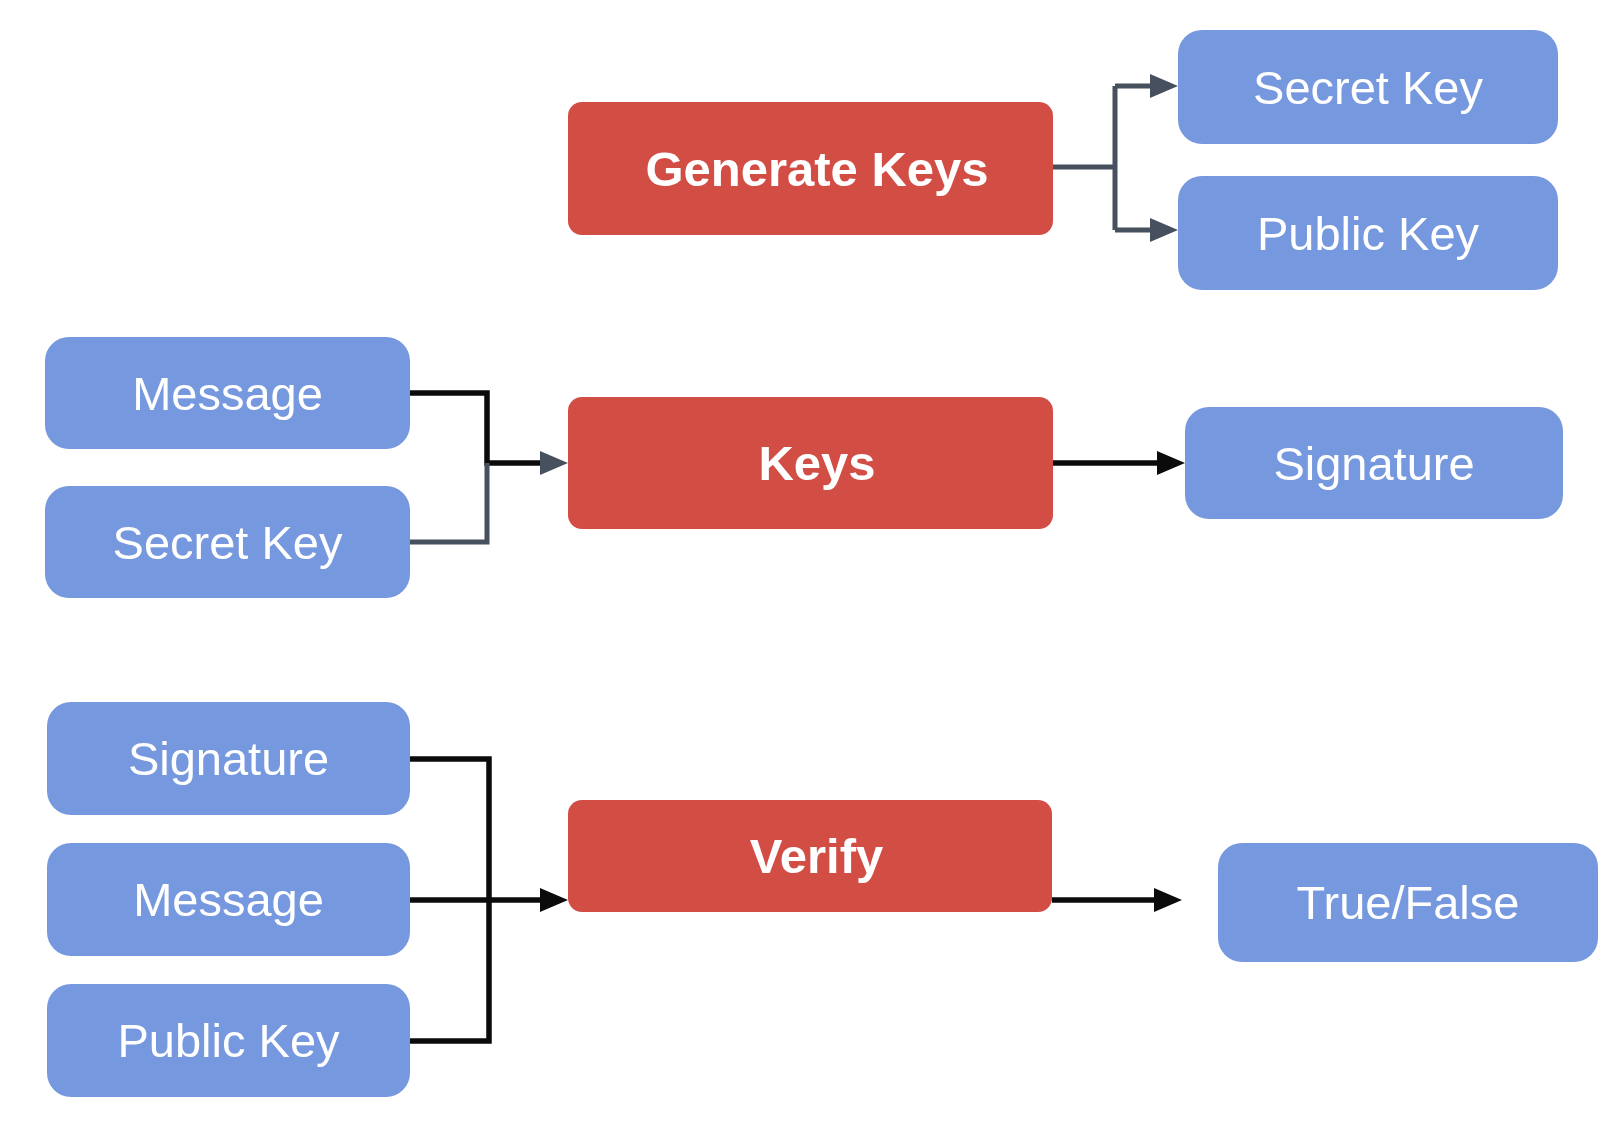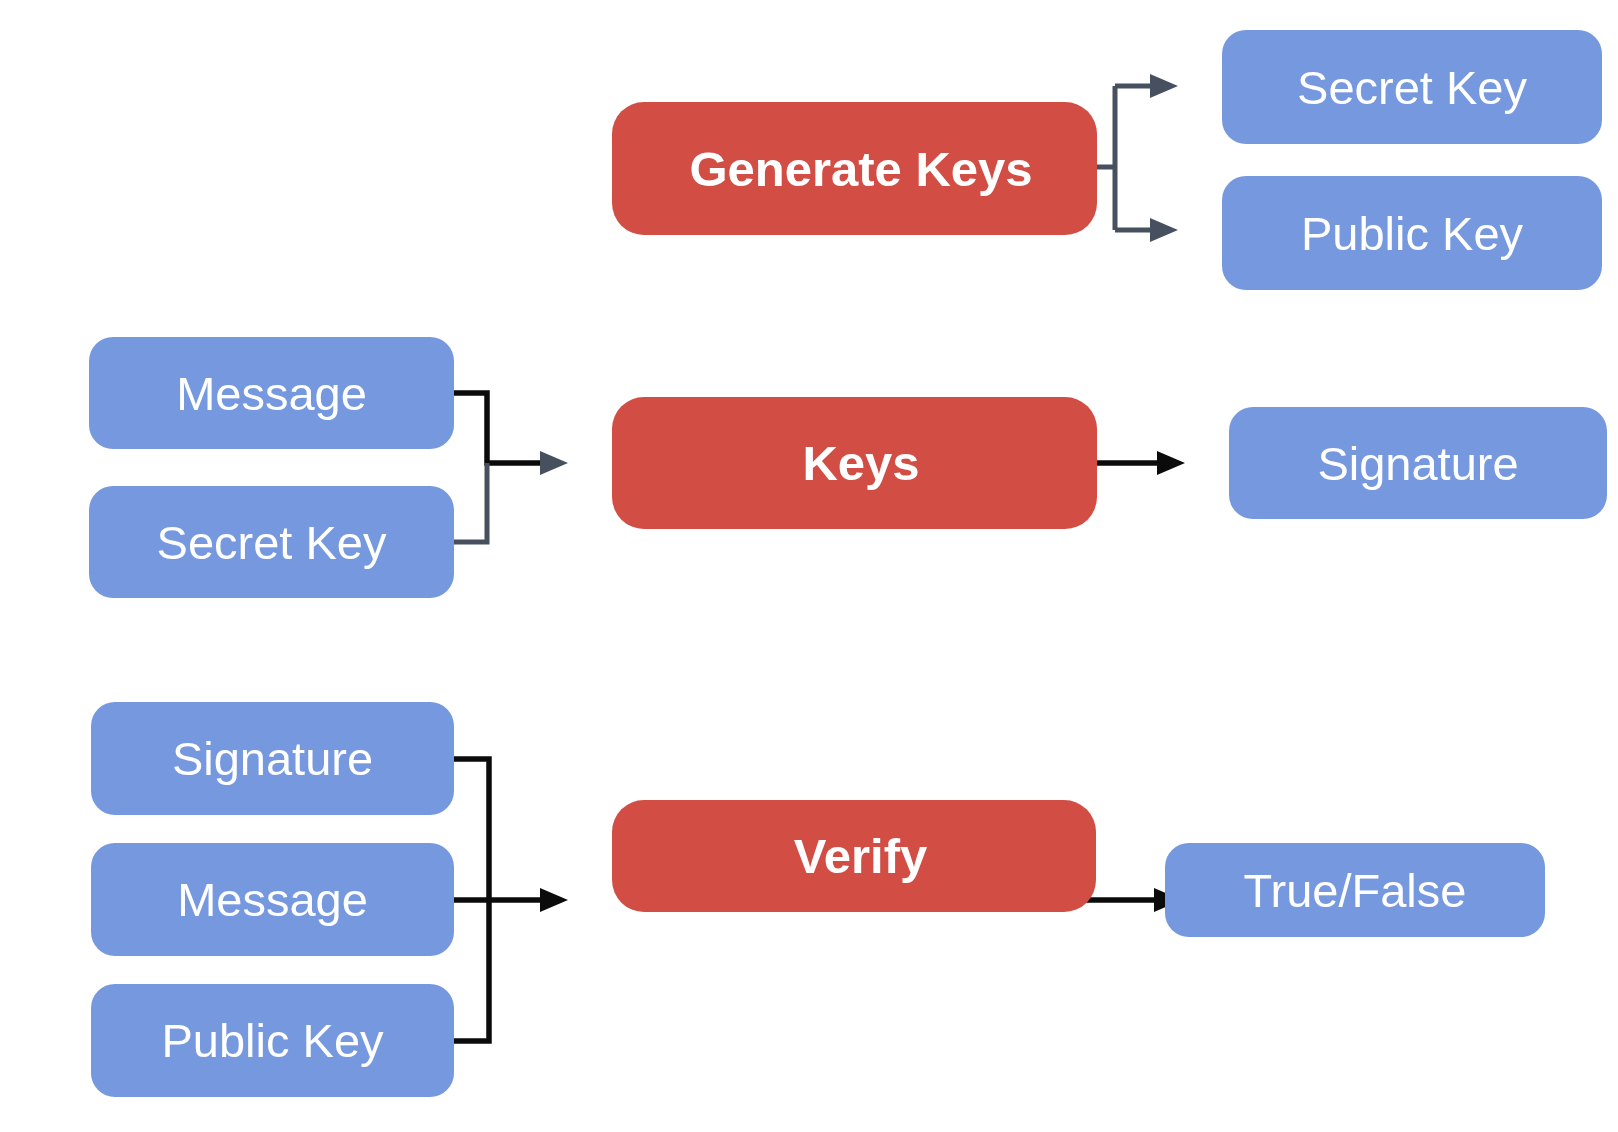--- a/index.html
+++ b/index.html
@@ -25,31 +25,30 @@
   }
   .node {
     position: absolute;
     display: flex;
     align-items: center;
     justify-content: center;
     color: #ffffff;
     text-align: left;
     box-sizing: border-box;
     white-space: nowrap;
-    margin-left: 44px;
   }
   .node.data {
     background: #7698DE;
     border-radius: 24px;
     font-size: 47px;
     font-weight: 400;
   }
   .node.process {
     background: #D24D44;
-    border-radius: 32px;
+    border-radius: 14px;
     font-size: 49px;
     font-weight: 700;
     padding-left: 13px;
   }
 </style>
 </head>
 <body>
 
 <div id="canvas">
 
@@ -82,15 +81,15 @@
 
   <div class="node data" style="left:45px; top:337px; width:365px; height:112px;">Message</div>
   <div class="node data" style="left:45px; top:486px; width:365px; height:112px;">Secret Key</div>
   <div class="node process" style="left:568px; top:397px; width:485px; height:132px;">Keys</div>
   <div class="node data" style="left:1185px; top:407px; width:378px; height:112px;">Signature</div>
 
   <div class="node data" style="left:47px; top:702px; width:363px; height:113px;">Signature</div>
   <div class="node data" style="left:47px; top:843px; width:363px; height:113px;">Message</div>
   <div class="node data" style="left:47px; top:984px; width:363px; height:113px;">Public Key</div>
   <div class="node process" style="left:568px; top:800px; width:484px; height:112px;">Verify</div>
-  <div class="node data" style="left:1121px; top:843px; width:380px; height:94px;">True/False</div>
+  <div class="node data" style="left:1218px; top:843px; width:380px; height:119px;">True/False</div>
 
 </div>
 
 </body></html>

